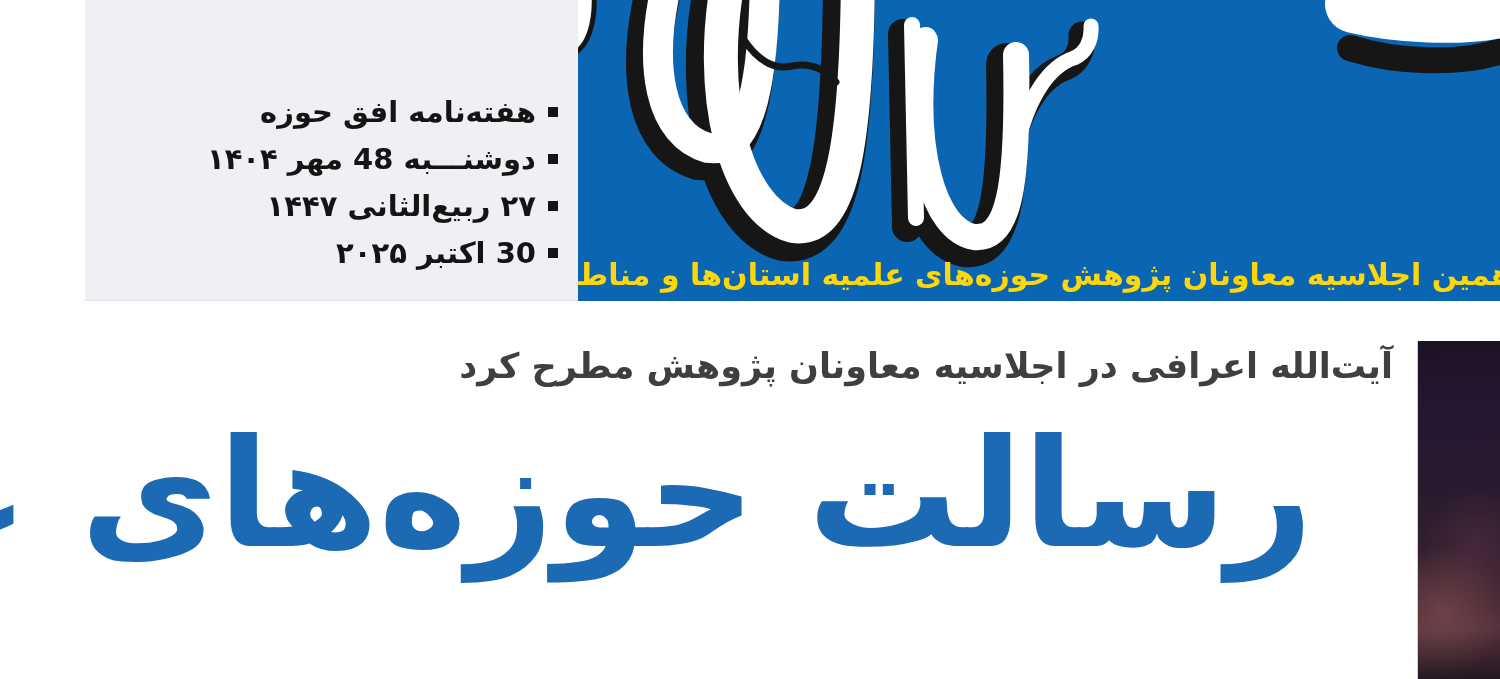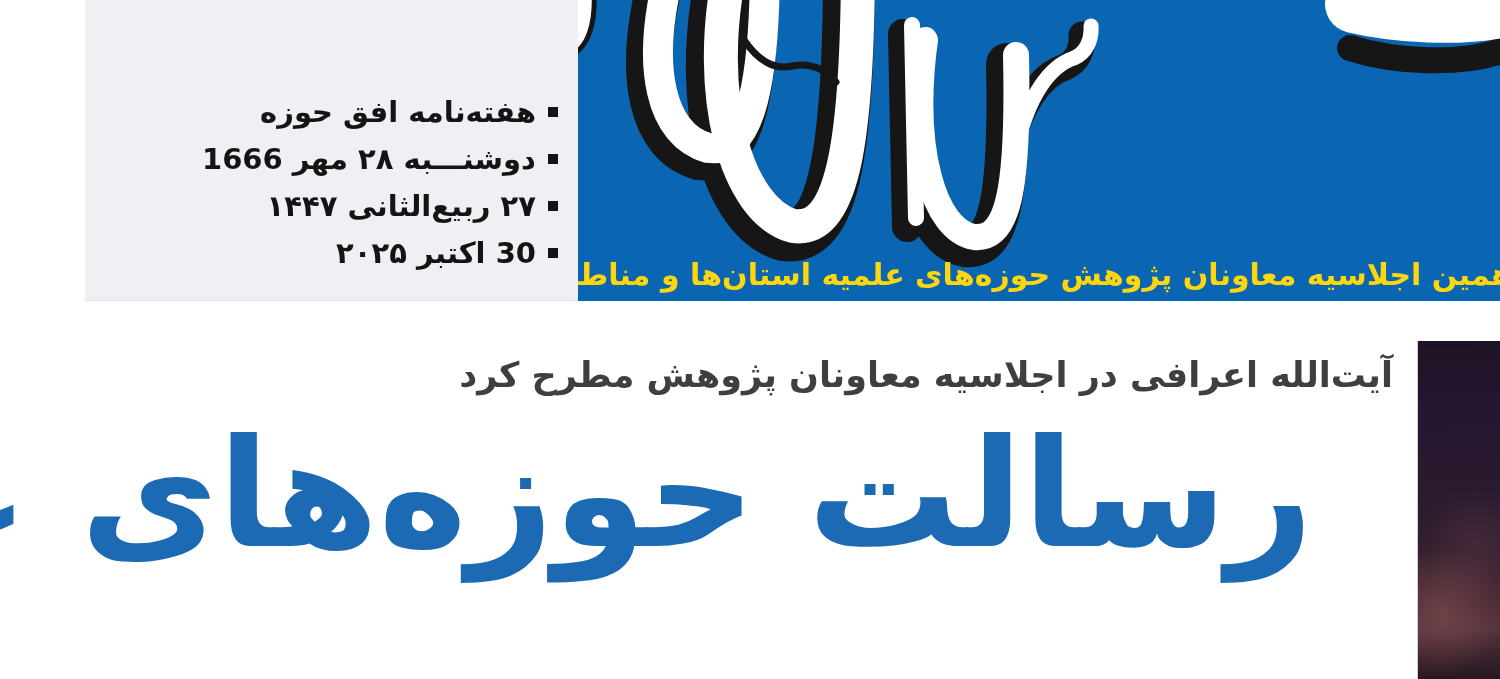--- a/index.html
+++ b/index.html
@@ -49,21 +49,21 @@
   .masthead-svg { position: absolute; left: 0; top: 0; }
   .banner-subtitle {
     position: absolute; bottom: 9px; right: -12px;
     direction: rtl; white-space: nowrap;
     font-size: 30px; font-weight: 700;
     color: #fdd60c;
   }
 
   
   .kicker {
-    position: absolute; top: 355px; right: 107px;
+    position: absolute; top: 346px; right: 107px;
     direction: rtl; white-space: nowrap;
     font-size: 35px; font-weight: 700;
     color: #3f3f41;
   }
   .headline {
     position: absolute; top: 408px; right: 187px;
     direction: rtl; white-space: nowrap;
     font-size: 150px; font-weight: 700; line-height: 1.15;
     color: #1c6ab3;
   }
@@ -87,21 +87,21 @@
 <body>
 
 <div class="date-box">
   <div class="date-list">
     <div class="date-line">
       <span class="bullet-sq"></span>
       <span>هفته‌نامه افق حوزه</span>
     </div>
     <div class="date-line">
       <span class="bullet-sq"></span>
-      <span>دوشنـــبه ۲۸ مهر 1666</span>
+      <span>دوشنـــبه 48 مهر ۱۴۰۴</span>
     </div>
     <div class="date-line">
       <span class="bullet-sq"></span>
       <span>۲۷ ربیع‌الثانی ۱۴۴۷</span>
     </div>
     <div class="date-line">
       <span class="bullet-sq"></span>
       <span>30 اکتبر ۲۰۲۵</span>
     </div>
   </div>

